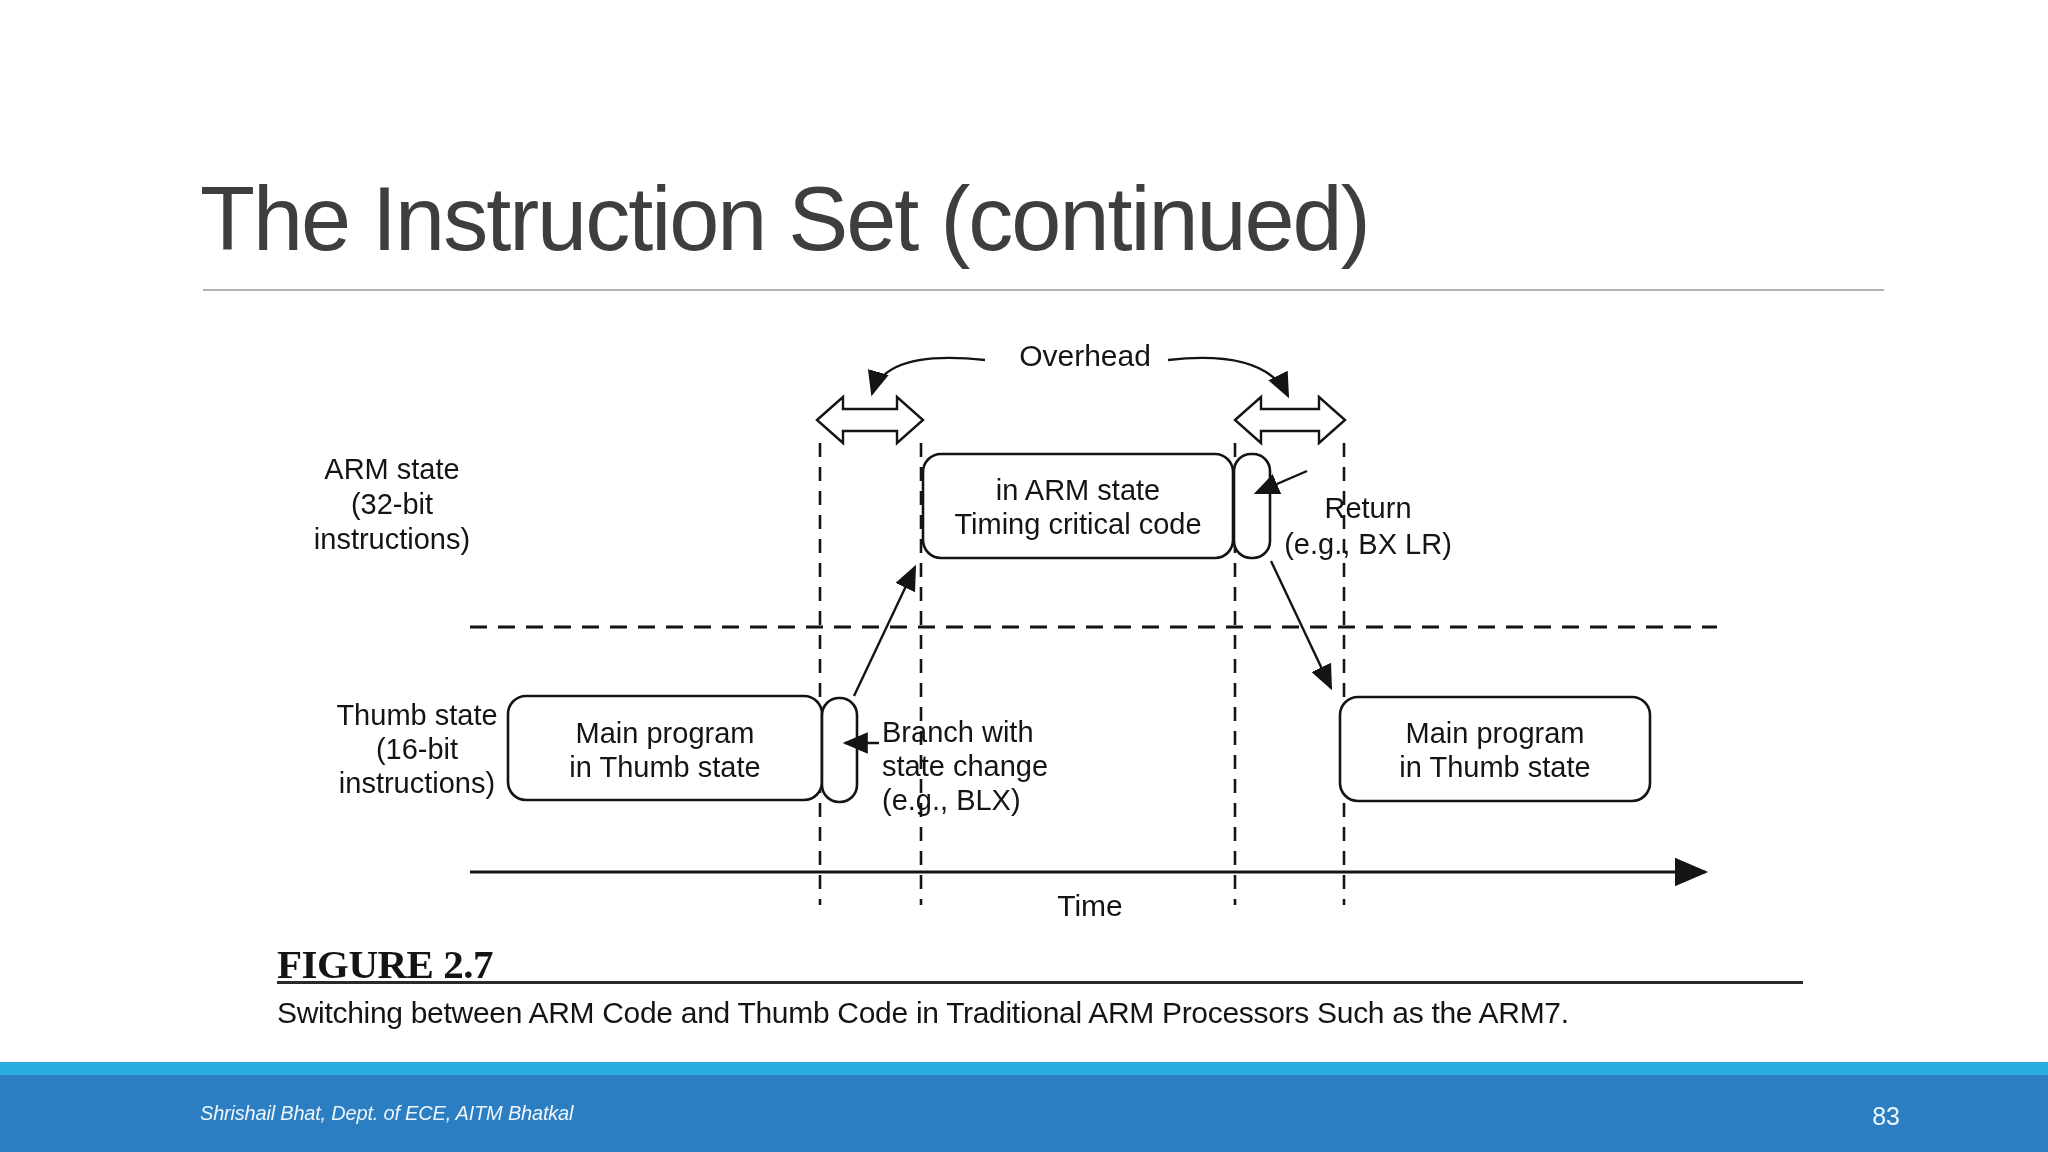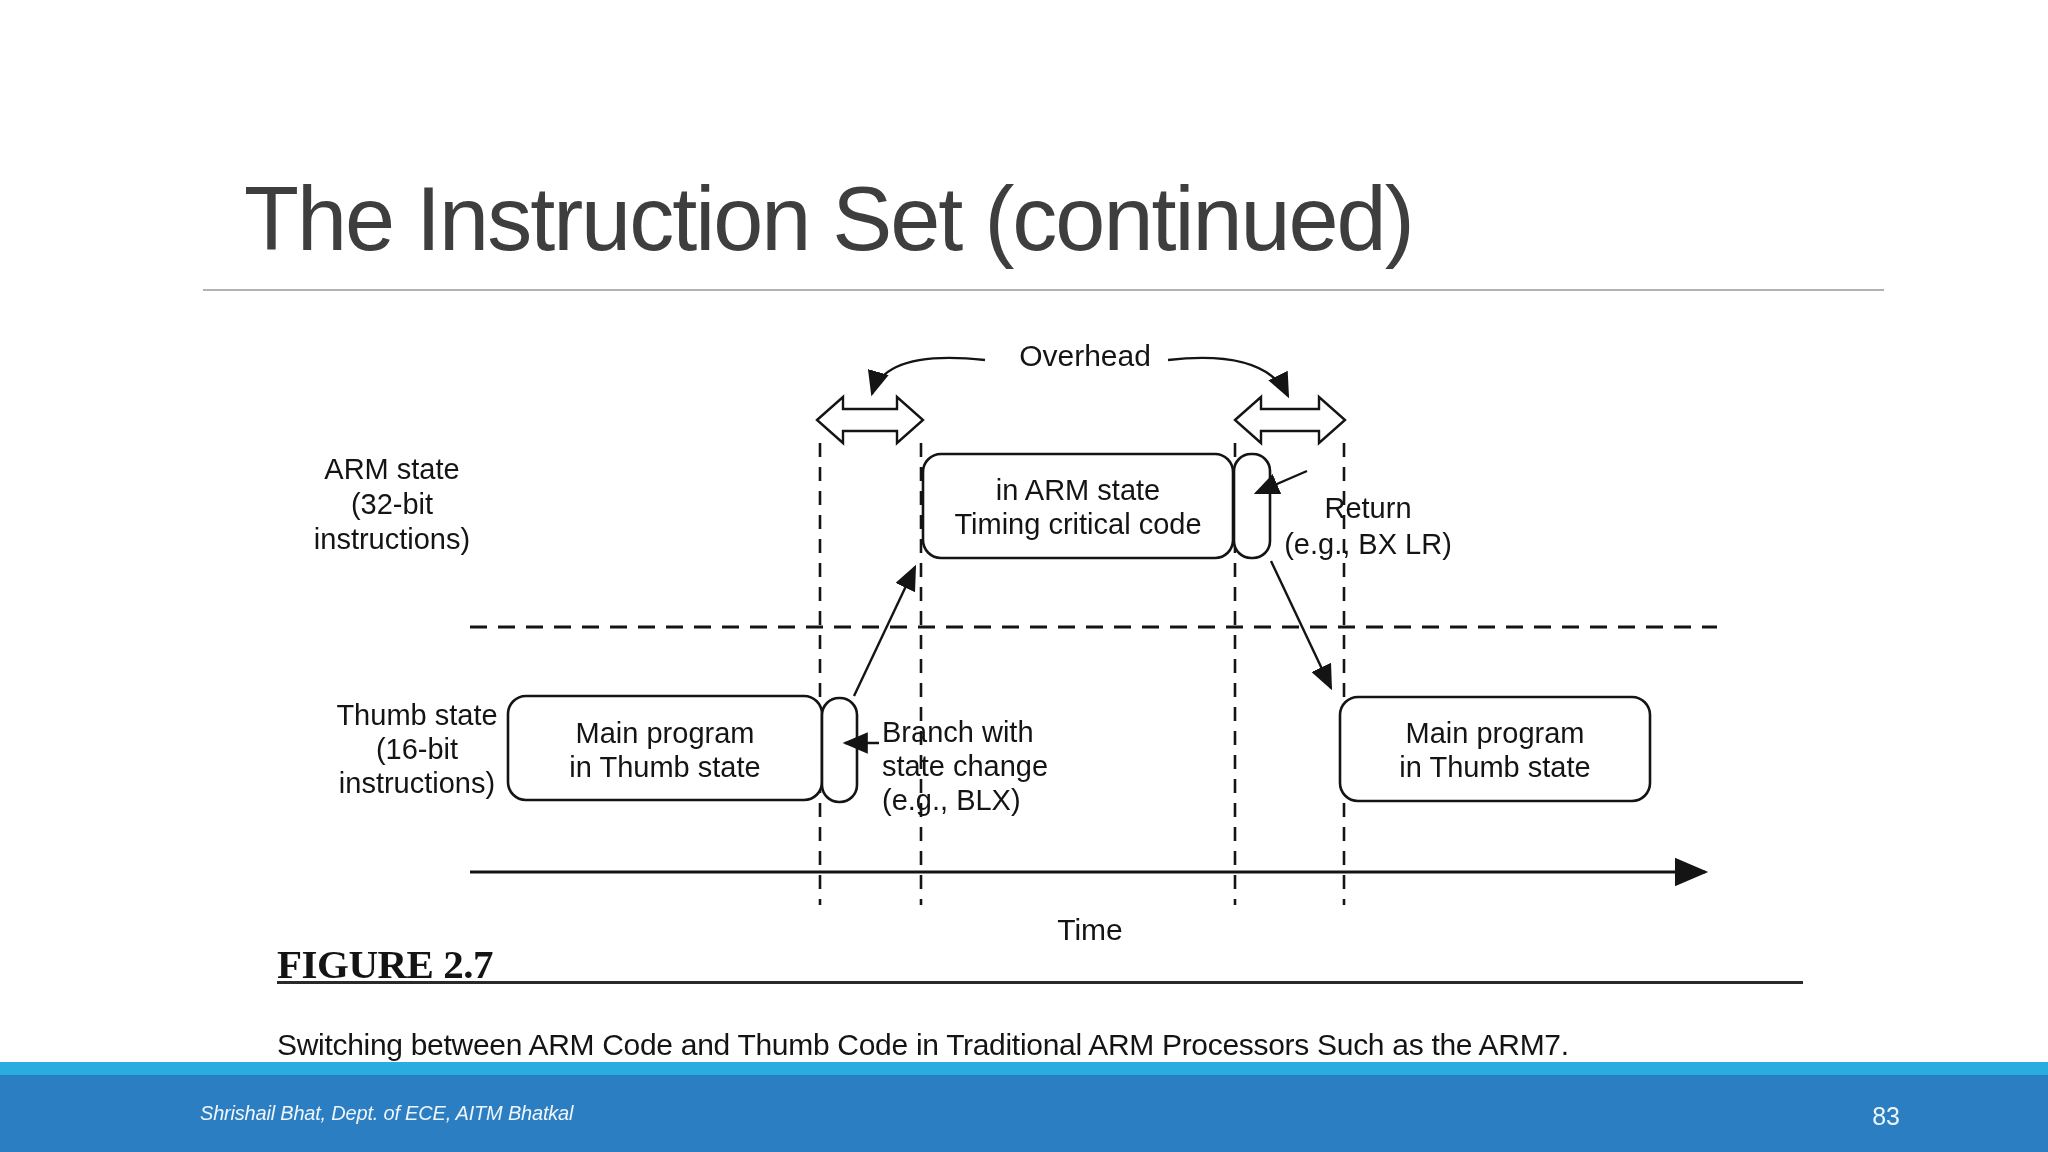--- a/index.html
+++ b/index.html
@@ -9,37 +9,37 @@
   }
   *{margin:0;padding:0;box-sizing:border-box;}
   html,body{width:2048px;height:1152px;}
   body{
     position:relative;background:var(--background);overflow:hidden;
     font-family:"Liberation Sans","DejaVu Sans",sans-serif;color:var(--line-color);
   }
   .abs{position:absolute;}
   .slide-title{
     left:200px;top:168px;width:1700px;font-size:90px;font-weight:300;
-    letter-spacing:-2px;color:var(--title-color);line-height:102px;white-space:nowrap;margin-left:44px;
+    letter-spacing:-2px;color:var(--title-color);line-height:102px;white-space:nowrap;
   }
   .title-rule{left:203px;top:289px;width:1681px;height:2px;background:var(--title-rule-color);}
   .dg{font-size:29px;line-height:34px;color:var(--line-color);}
   .ctr{text-align:center;}
   .overhead-label{left:985px;top:339px;width:200px;font-size:30px;}
   .arm-row-label{left:272px;top:452px;width:240px;line-height:35px;}
   .thumb-row-label{left:297px;top:698px;width:240px;}
   .arm-box-label{left:923px;top:473px;width:310px;}
   .thumb-box-left-label{left:508px;top:716px;width:314px;}
   .thumb-box-right-label{left:1340px;top:716px;width:310px;}
   .return-note{left:1258px;top:454px;width:220px;line-height:36px;margin-top:36px;}
   .branch-note{left:882px;top:715px;width:280px;text-align:left;}
-  .time-axis-label{left:1040px;top:889px;width:100px;font-size:30px;margin-top:24px;}
+  .time-axis-label{left:1040px;top:889px;width:100px;font-size:30px;}
   .figure-label{left:277px;top:940px;font-size:41px;font-weight:bold;letter-spacing:-0.5px;font-family:Liberation Serif, serif;}
   .figure-rule{left:277px;top:981px;width:1526px;height:3px;background:var(--figure-rule-color);}
-  .figure-caption{left:277px;top:996px;width:1600px;font-size:30px;letter-spacing:-0.3px;margin-top:32px;}
+  .figure-caption{left:277px;top:996px;width:1600px;font-size:30px;letter-spacing:-0.3px;}
   .footer-strip{left:0;top:1062px;width:2048px;height:13px;background:var(--footer-strip-color);}
   .footer-bar{left:0;top:1075px;width:2048px;height:77px;background:var(--footer-bar-color);}
   .footer-credit{
     left:200px;top:1102px;width:900px;font-size:20px;font-style:italic;
     color:var(--footer-text-color);letter-spacing:-0.2px;
   }
   .page-number{left:1820px;top:1102px;width:80px;font-size:25px;color:var(--footer-text-color);text-align:right;}
   svg.diagram{left:0;top:300px;}
 </style>
 </head>

